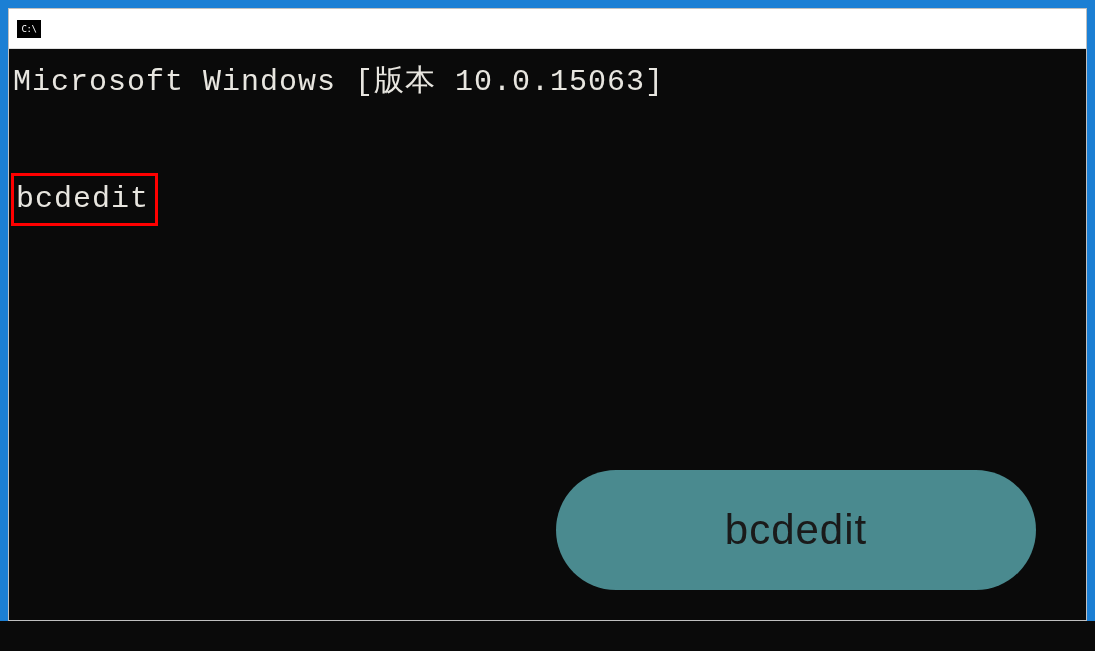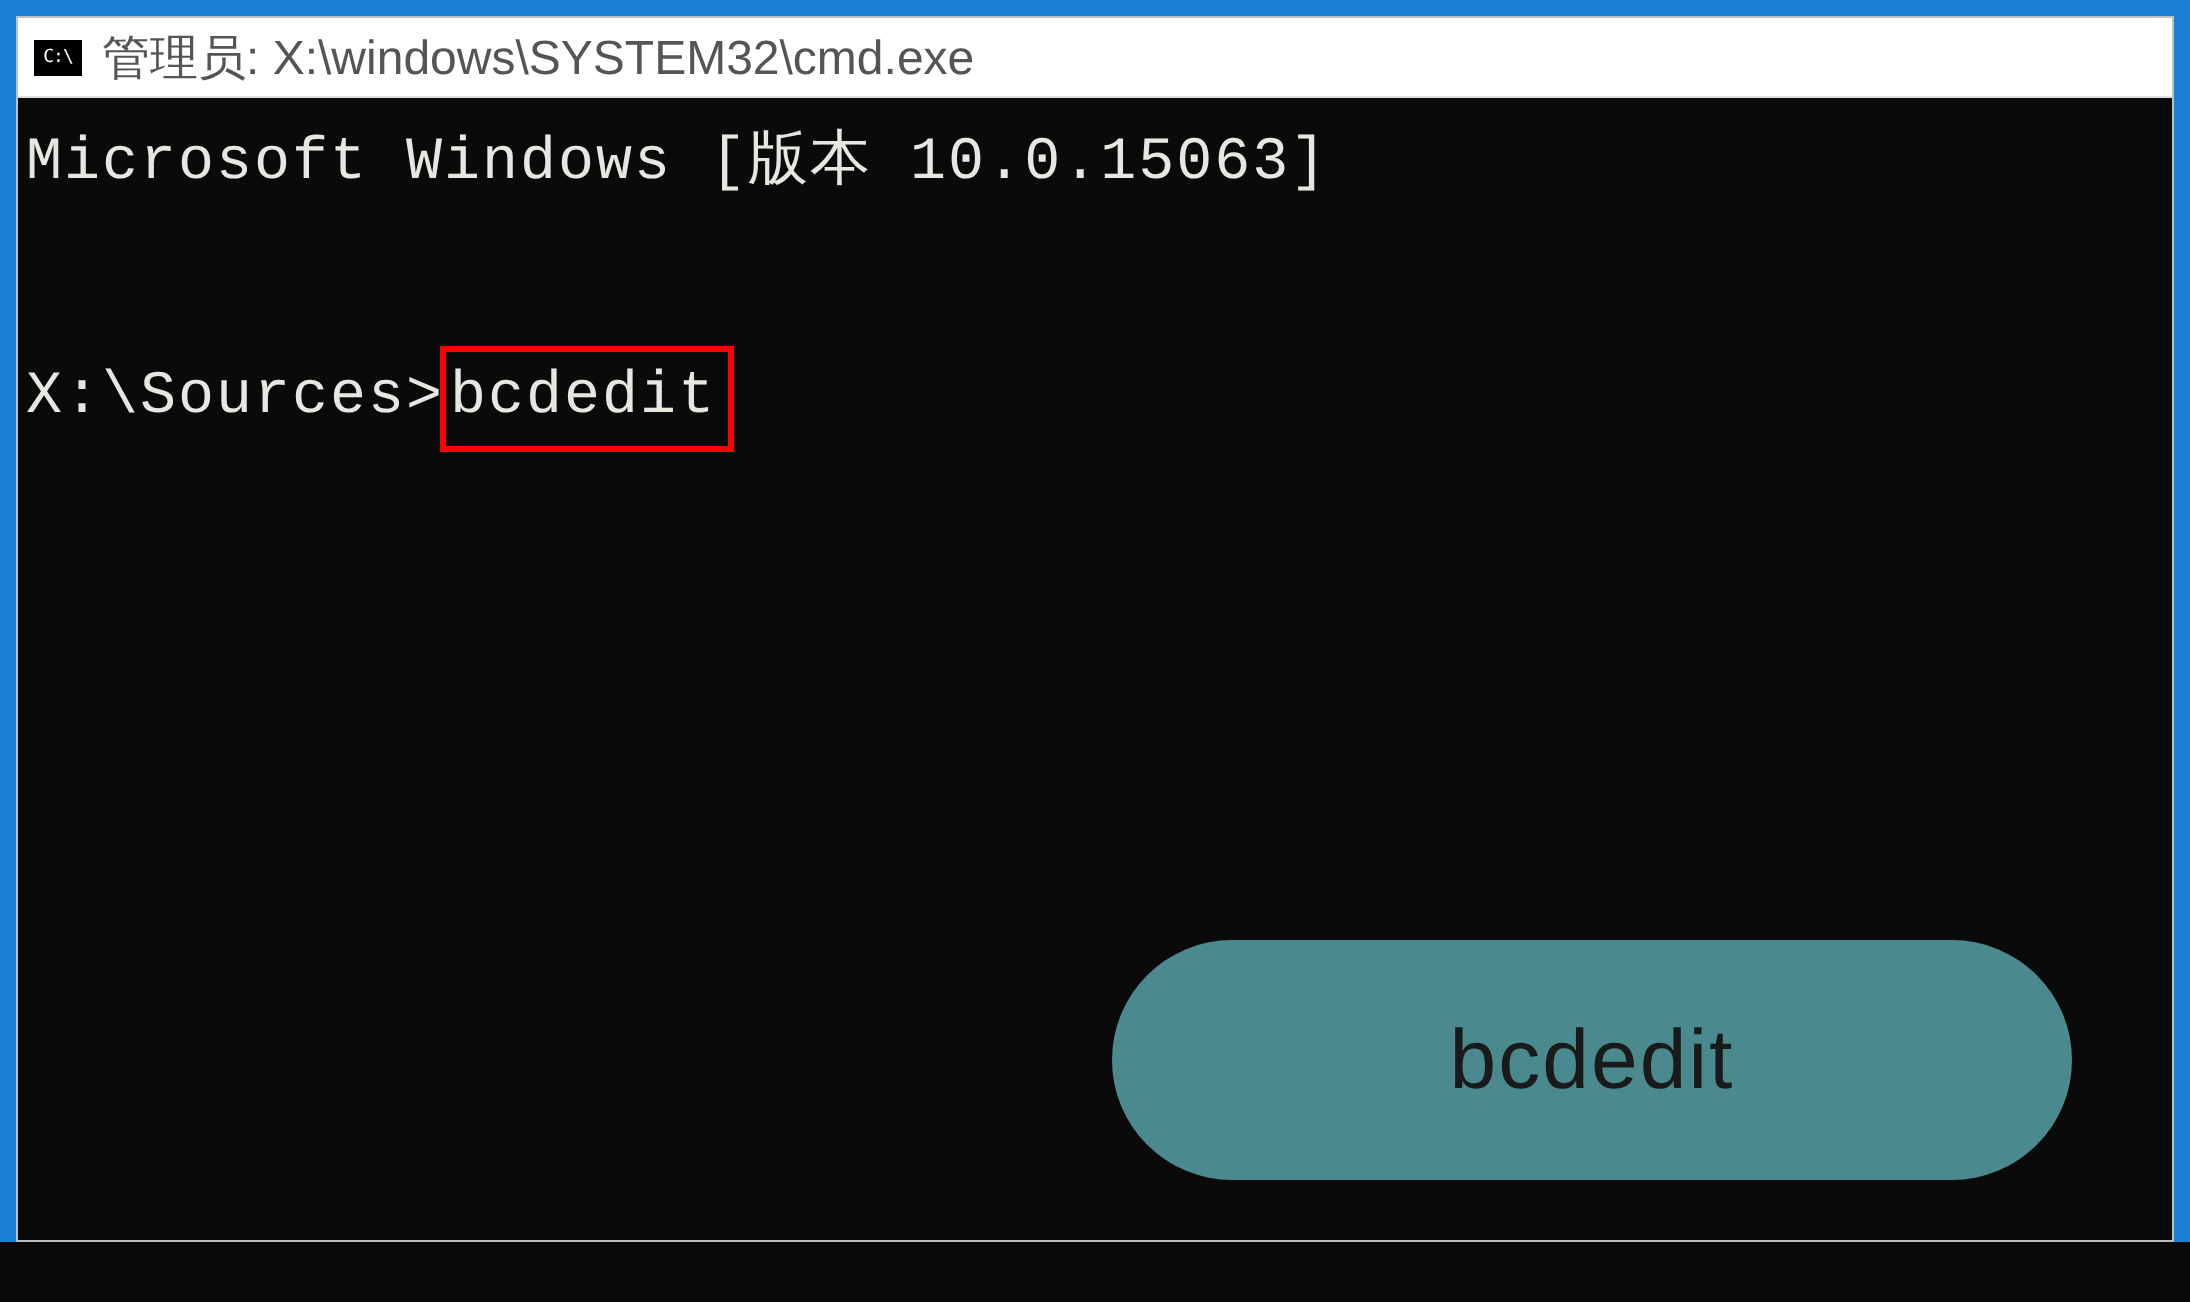--- a/index.html
+++ b/index.html
@@ -109,26 +109,24 @@
       background: #0a0a0a;
     }
   </style>
 </head>
 <body>
 
 <div class="outer-frame">
   <div class="window">
     <div class="title-bar">
       <div class="title-icon">C:\</div>
-      <div class="title-text">管理员: X:\windows\SYSTEM32\cmd.exe</div>
     </div>
     <div class="console-area">
       <div class="console-line console-version">Microsoft Windows [版本 10.0.15063]</div>
       <div class="prompt-line">
-        <span>X:\Sources&gt;</span>
           <span class="red-box"><span>bcdedit</span></span>
       </div>
       <div class="annotation-pill">
         <span>bcdedit</span>
       </div>
     </div>
   </div>
 </div>
 <div class="bottom-bar"></div>
 

